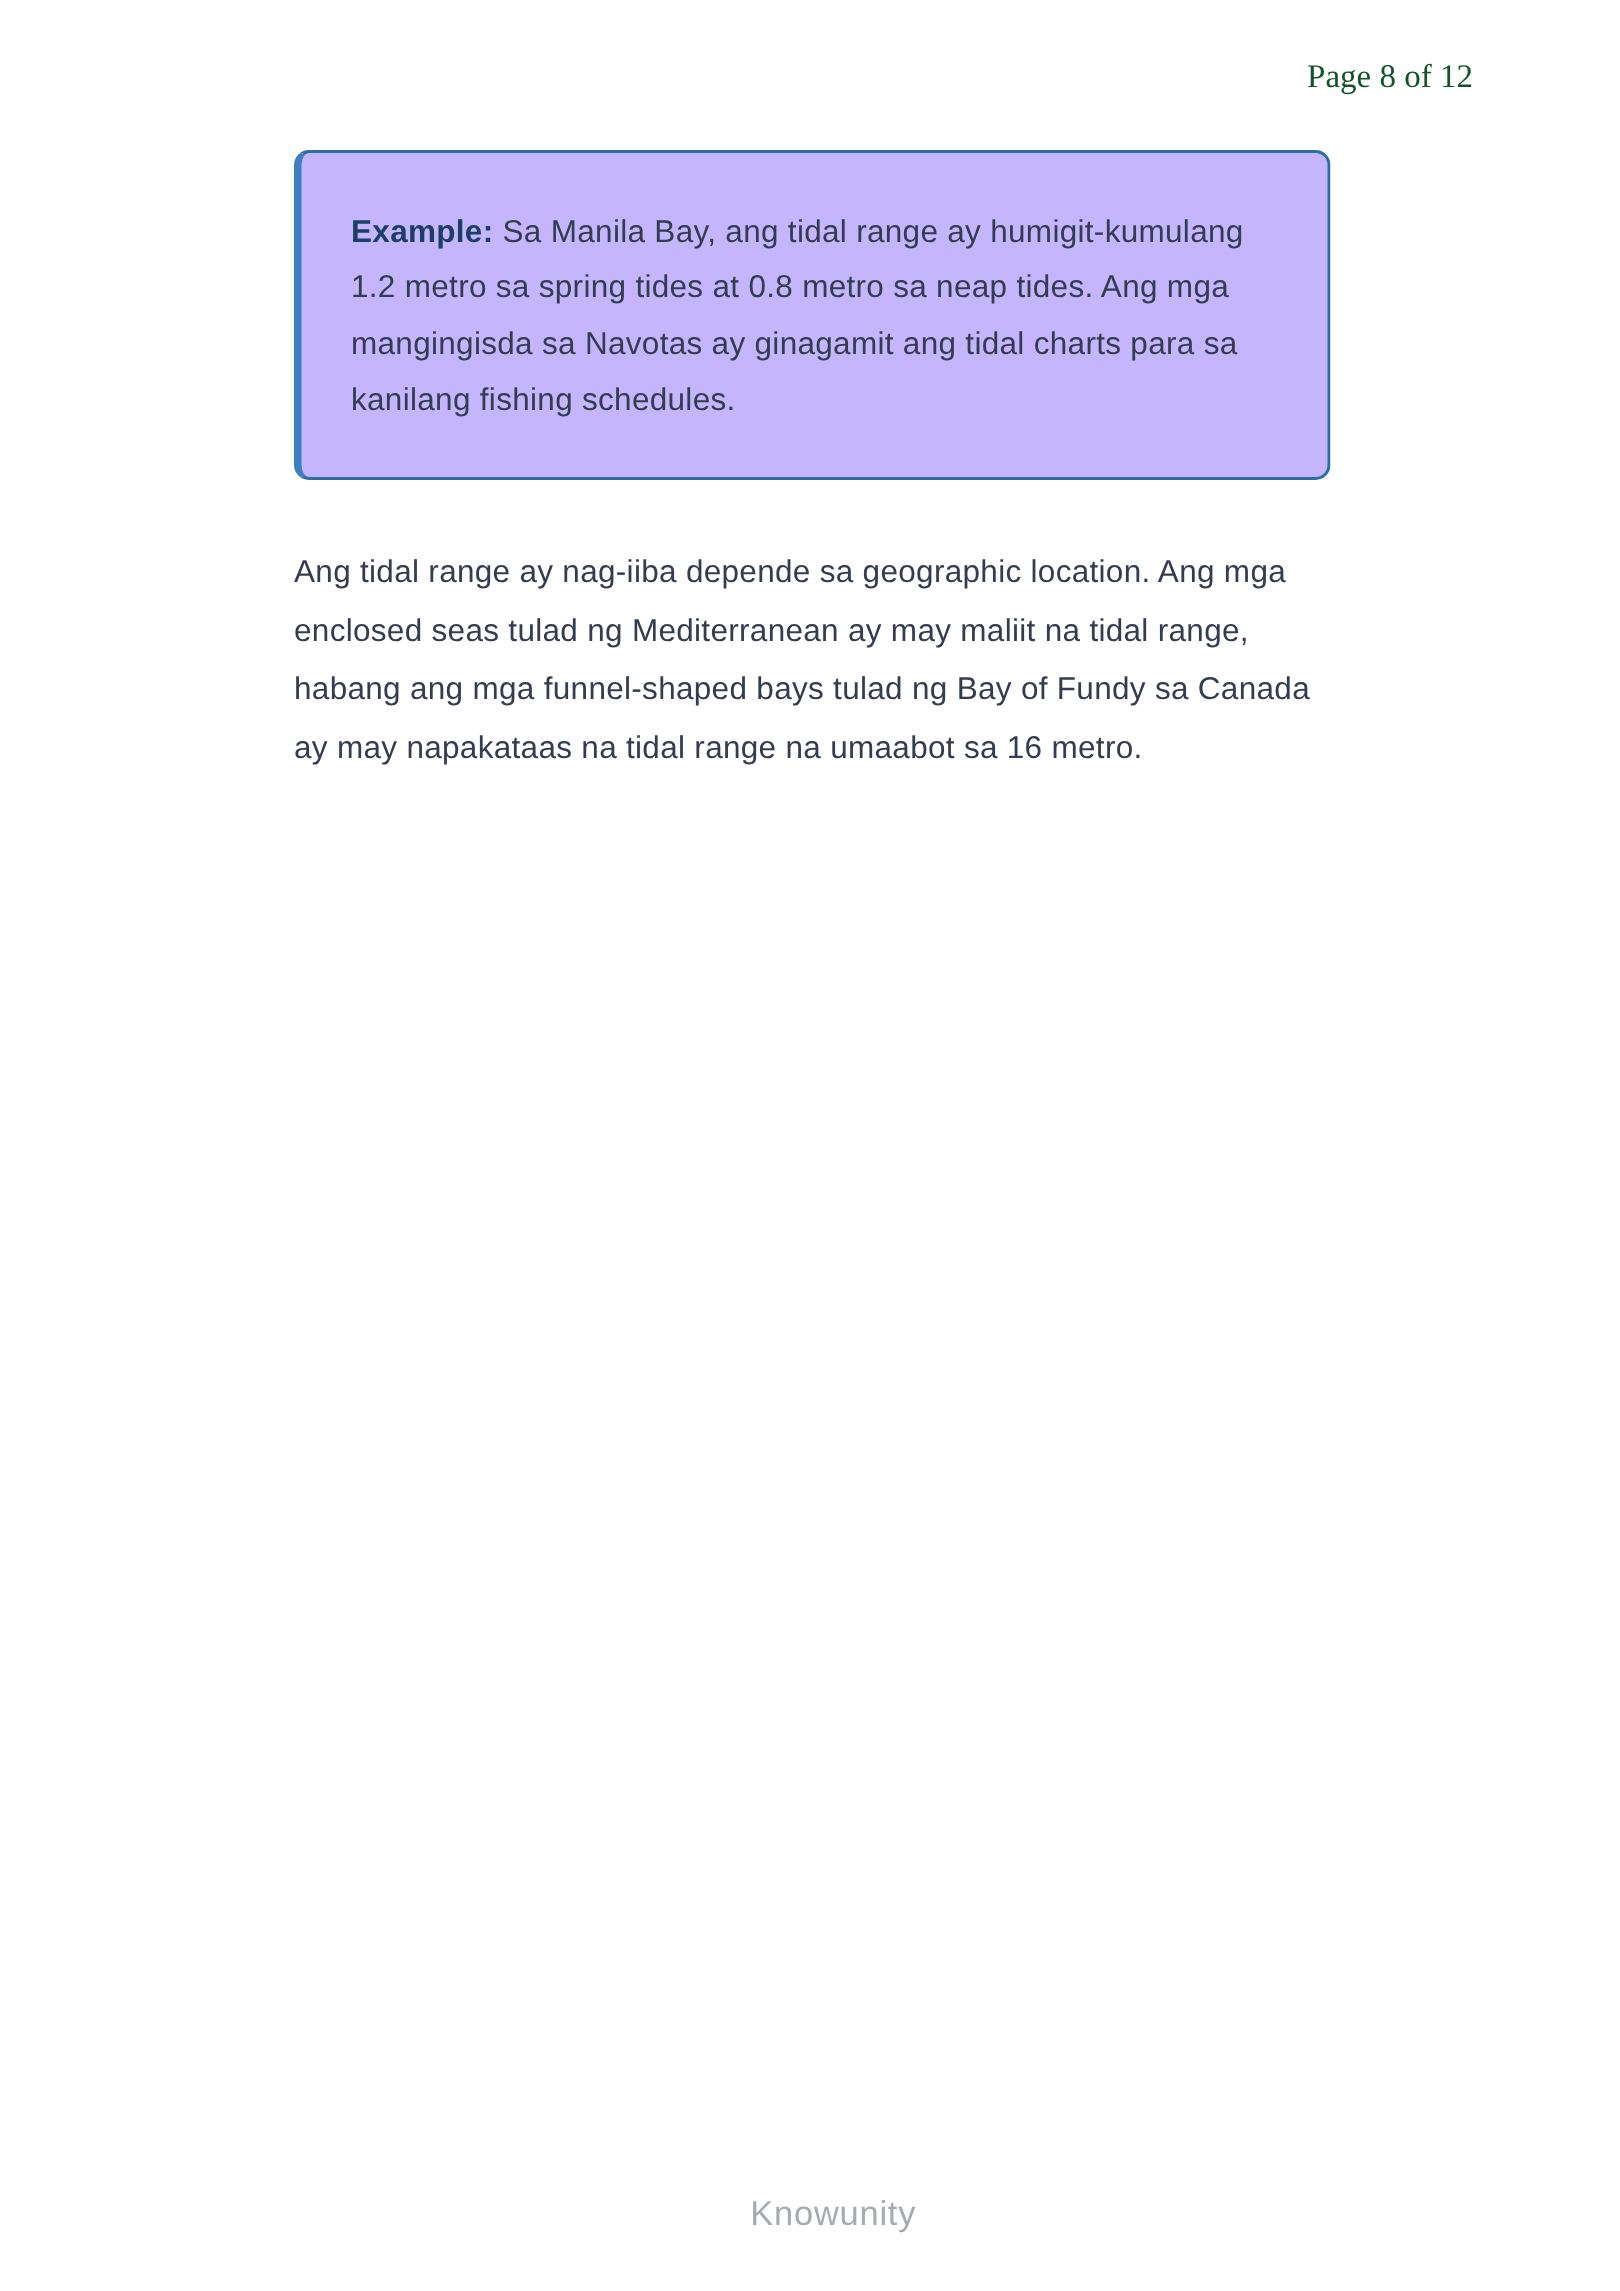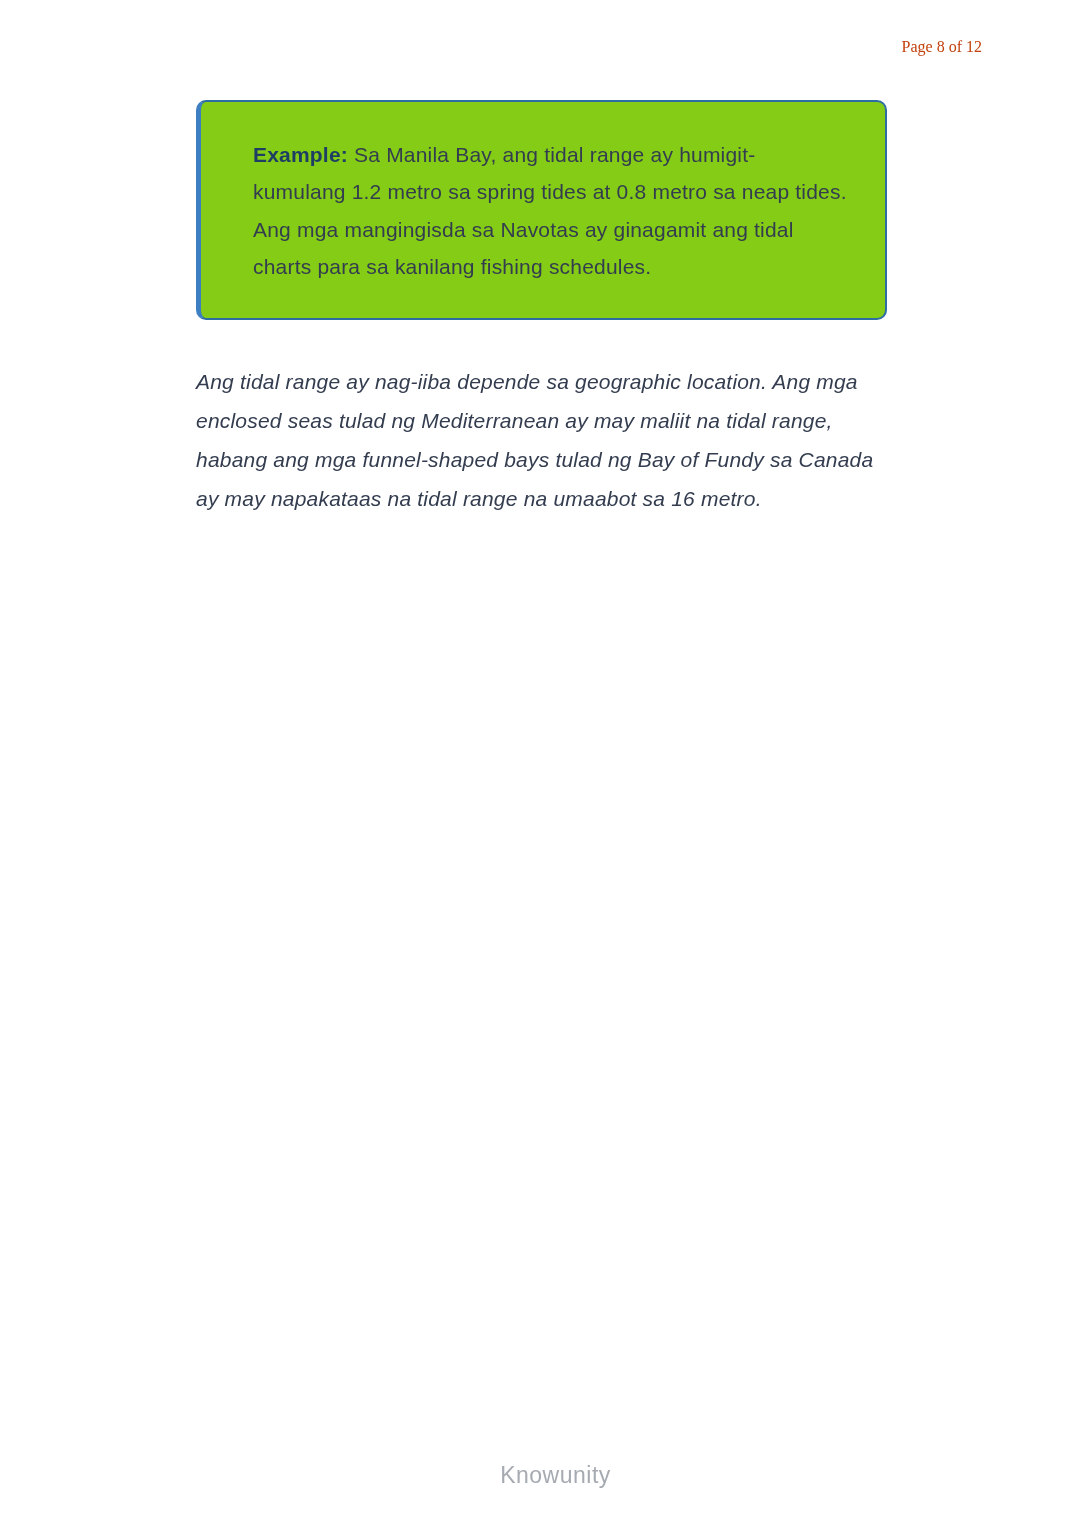--- a/index.html
+++ b/index.html
@@ -14,37 +14,37 @@
     position: relative;
     font-family: "Liberation Sans", "DejaVu Sans", sans-serif;
     overflow: hidden;
   }
 
   .page-number {
     position: absolute;
     top: 38px;
     right: 98px;
     font-family: "Liberation Serif", "DejaVu Serif", serif;
-    font-size: 16px;
-    color: #c2410c;
+    font-size: 22px;
+    color: #14532d;
   }
 
   .content {
     position: absolute;
     top: 100px;
     left: 196px;
     width: 691px;
   }
 
   .example-box {
     border: 2px solid #2e6da4;
     border-left: 5px solid #3d7fc1;
     border-radius: 10px;
-    padding: 34px 38px 32px 52px;
-    background: #84cc16;
+    padding: 34px 38px 32px 33px;
+    background: #c4b5fd;
     font-size: 21px;
     line-height: 1.78;
     color: #333d4f;
     letter-spacing: 0.2px;
   }
 
   .example-label {
     font-weight: bold;
     color: #1e3e64;
   }
@@ -58,21 +58,20 @@
     color: #1e3e64;
     letter-spacing: 0.2px;
   }
 
   .body-paragraph {
     margin-top: 42px;
     font-size: 21px;
     line-height: 1.86;
     color: #333d4f;
     letter-spacing: 0.2px;
-    font-style: italic;
   }
 
   .body-paragraph + .body-paragraph {
     margin-top: 28px;
   }
 
   .watermark {
     position: absolute;
     bottom: 38px;
     left: 0;

